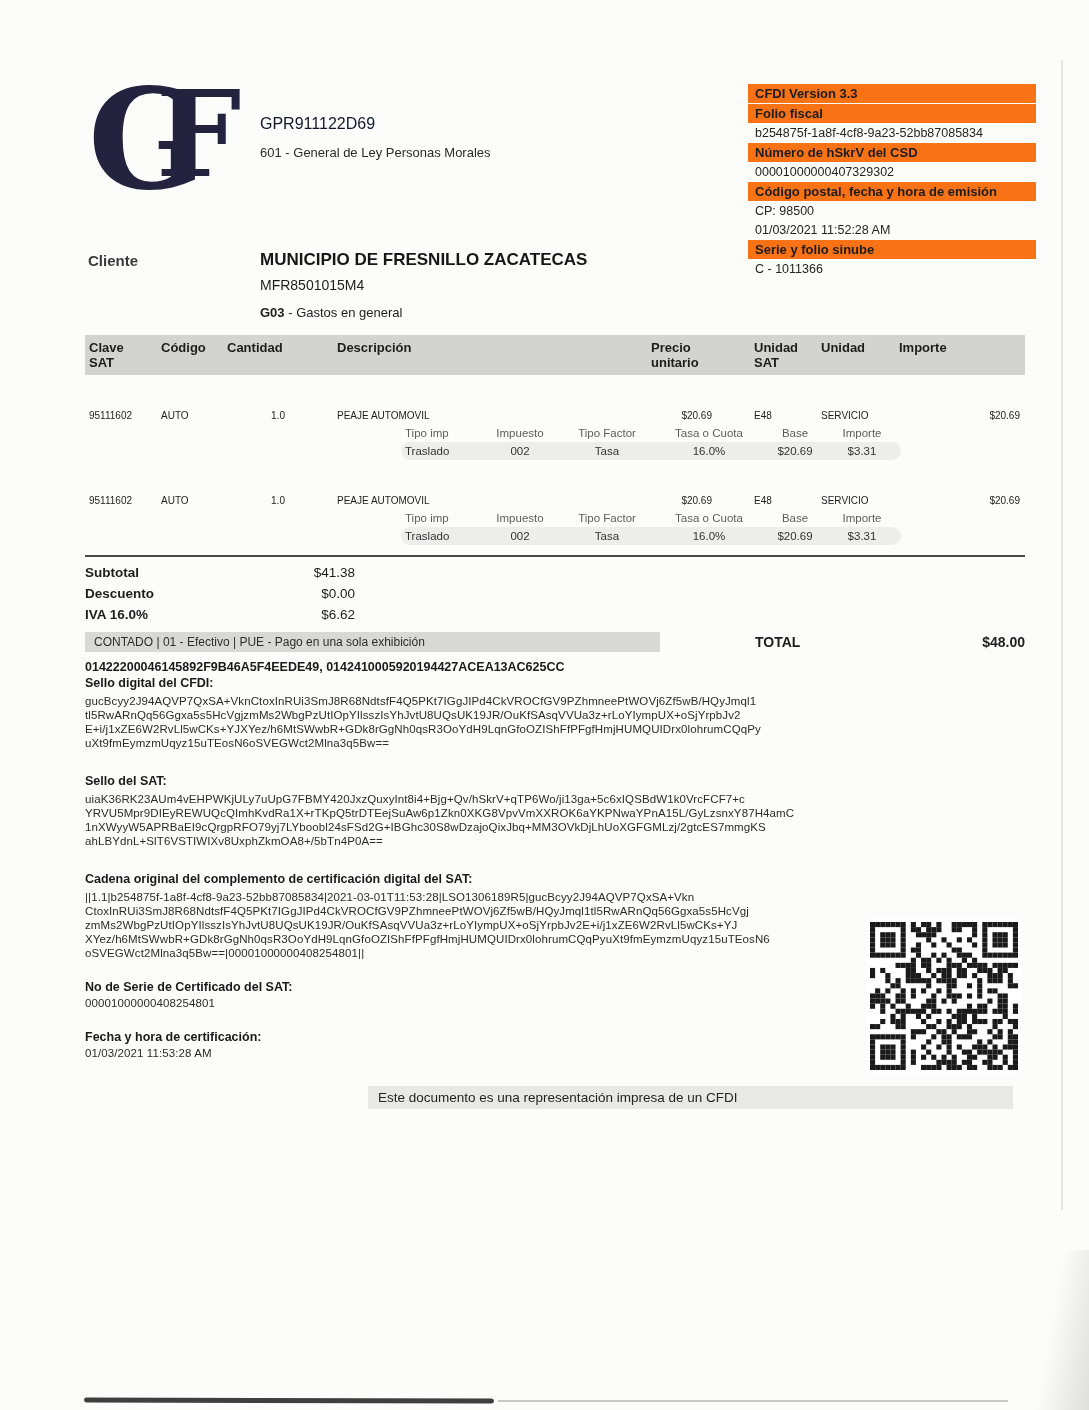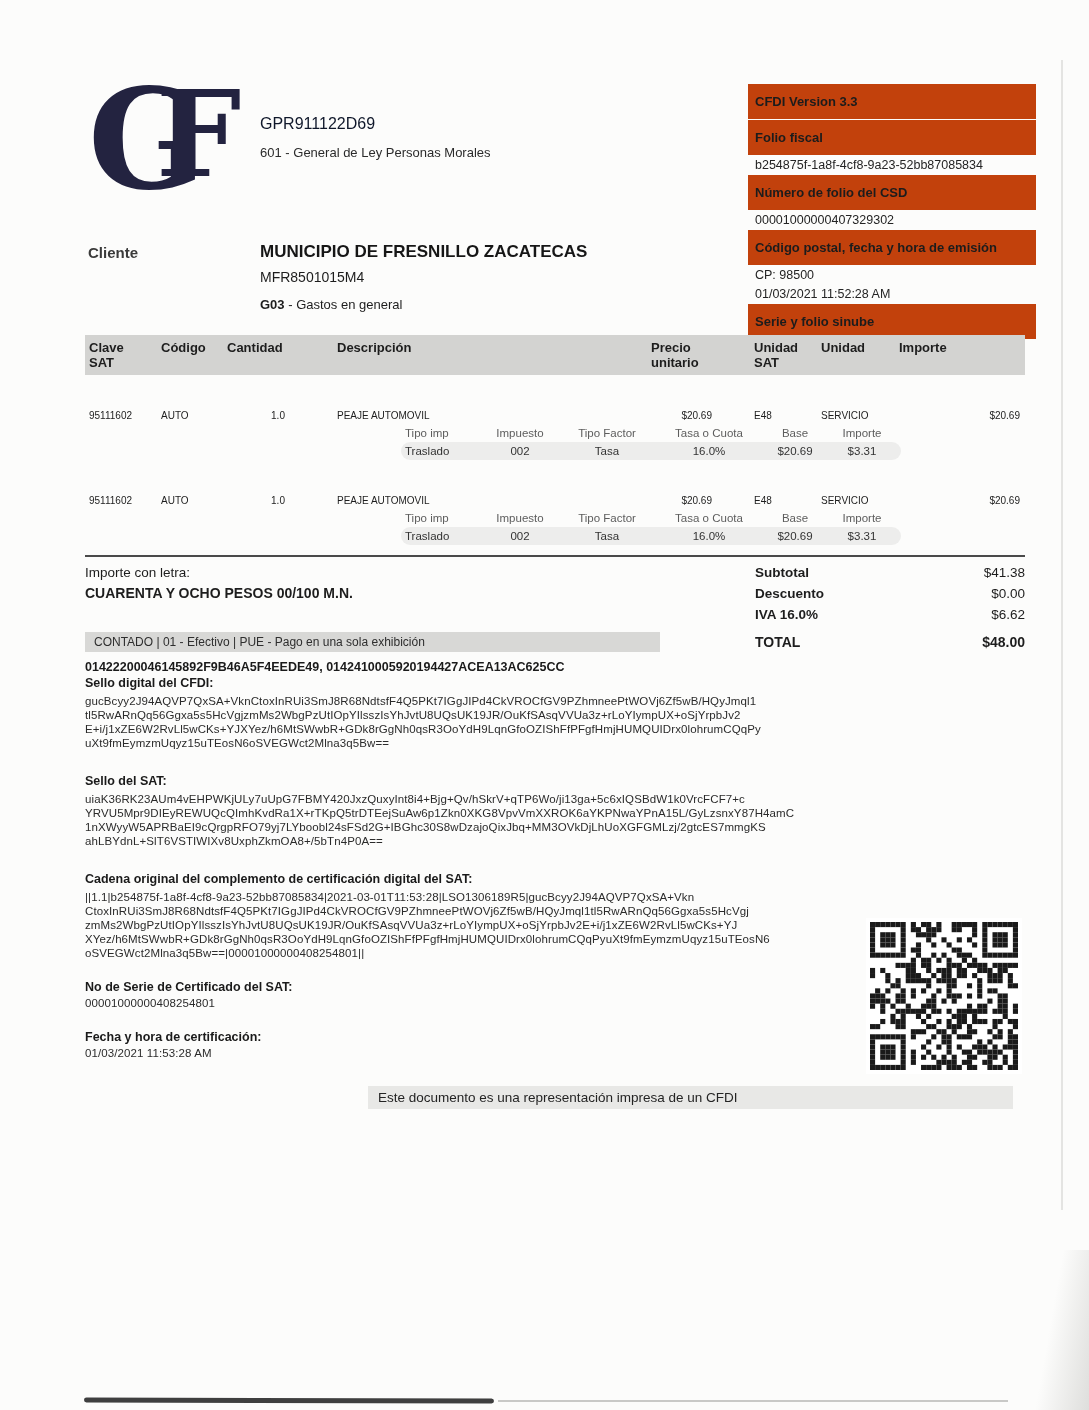--- a/index.html
+++ b/index.html
@@ -15,25 +15,25 @@
 
   
   .issuer { position:absolute; left:260px; top:108px; width:460px; }
   .issuer-name { font-size:22px; font-weight:bold; color:#161616; }
   .issuer-rfc  { font-size:16px; margin-top:7px; color:#0f172a; }
   .issuer-reg  { font-size:13px; margin-top:12px; color:#2b2b2b; }
   .issuer-reg .code { font-weight:normal; }
 
   
   .infobox { position:absolute; left:748px; top:84px; width:288px; font-size:13px; }
-  .ibar { background:#c2410c; font-weight:bold; padding:10px 7px; margin-bottom:1px; color:#1c1c1c; }
+  .ibar { background:#f97316; font-weight:bold; padding:2px 7px; margin-bottom:1px; color:#1c1c1c; }
   .ival { padding:2px 7px 3px 7px; font-size:12.5px; color:#242424; }
 
   
-  .client { position:absolute; left:88px; top:242px; display:flex; width:650px; }
+  .client { position:absolute; left:88px; top:250px; display:flex; width:650px; }
   .client-label { width:172px; font-size:15px; font-weight:bold; color:#3a3a3a; padding-top:2px; }
   .client-name { font-size:17px; font-weight:bold; color:#161616; }
   .client-rfc  { font-size:14px; margin-top:7px; }
   .client-uso  { font-size:13px; margin-top:12px; }
   .client-uso .code { font-weight:bold; }
 
   
   .items { position:absolute; left:85px; top:335px; width:940px; }
   .thead { display:flex; background:#d3d3d1; font-weight:bold; font-size:13px; line-height:15px; }
   .hc { padding:5px 4px; }
@@ -104,21 +104,21 @@
     <div class="issuer-reg">
       <span class="code">601</span>
       <span>- General de Ley Personas Morales</span>
     </div>
   </div>
 
   <div class="infobox">
     <div class="ibar">CFDI Version 3.3</div>
     <div class="ibar">Folio fiscal</div>
     <div class="ival">b254875f-1a8f-4cf8-9a23-52bb87085834</div>
-    <div class="ibar">Número de folio del CSD</div>
+    <div class="ibar">Número de hSkrV del CSD</div>
     <div class="ival">00001000000407329302</div>
     <div class="ibar">Código postal, fecha y hora de emisión</div>
     <div class="ival">CP: 98500</div>
     <div class="ival">01/03/2021 11:52:28 AM</div>
     <div class="ibar">Serie y folio sinube</div>
     <div class="ival">C - 1011366</div>
   </div>
 
   <div class="client">
     <div class="client-label">Cliente</div>
@@ -204,24 +204,20 @@
         <div class="t t3">Tasa</div>
         <div class="t t4">16.0%</div>
         <div class="t t5">$20.69</div>
         <div class="t t6">$3.31</div>
       </div>
     </div>
 
     <div class="divider"></div>
 
     <div class="totals-row">
-      <div class="letra">
-        <div class="letra-label">Importe con letra:</div>
-        <div class="letra-value">CUARENTA Y OCHO PESOS 00/100 M.N.</div>
-      </div>
       <div class="tot-col">
         <div class="tline">
           <span class="lbl">Subtotal</span>
           <span class="val">$41.38</span>
         </div>
         <div class="tline">
           <span class="lbl">Descuento</span>
           <span class="val">$0.00</span>
         </div>
         <div class="tline">

